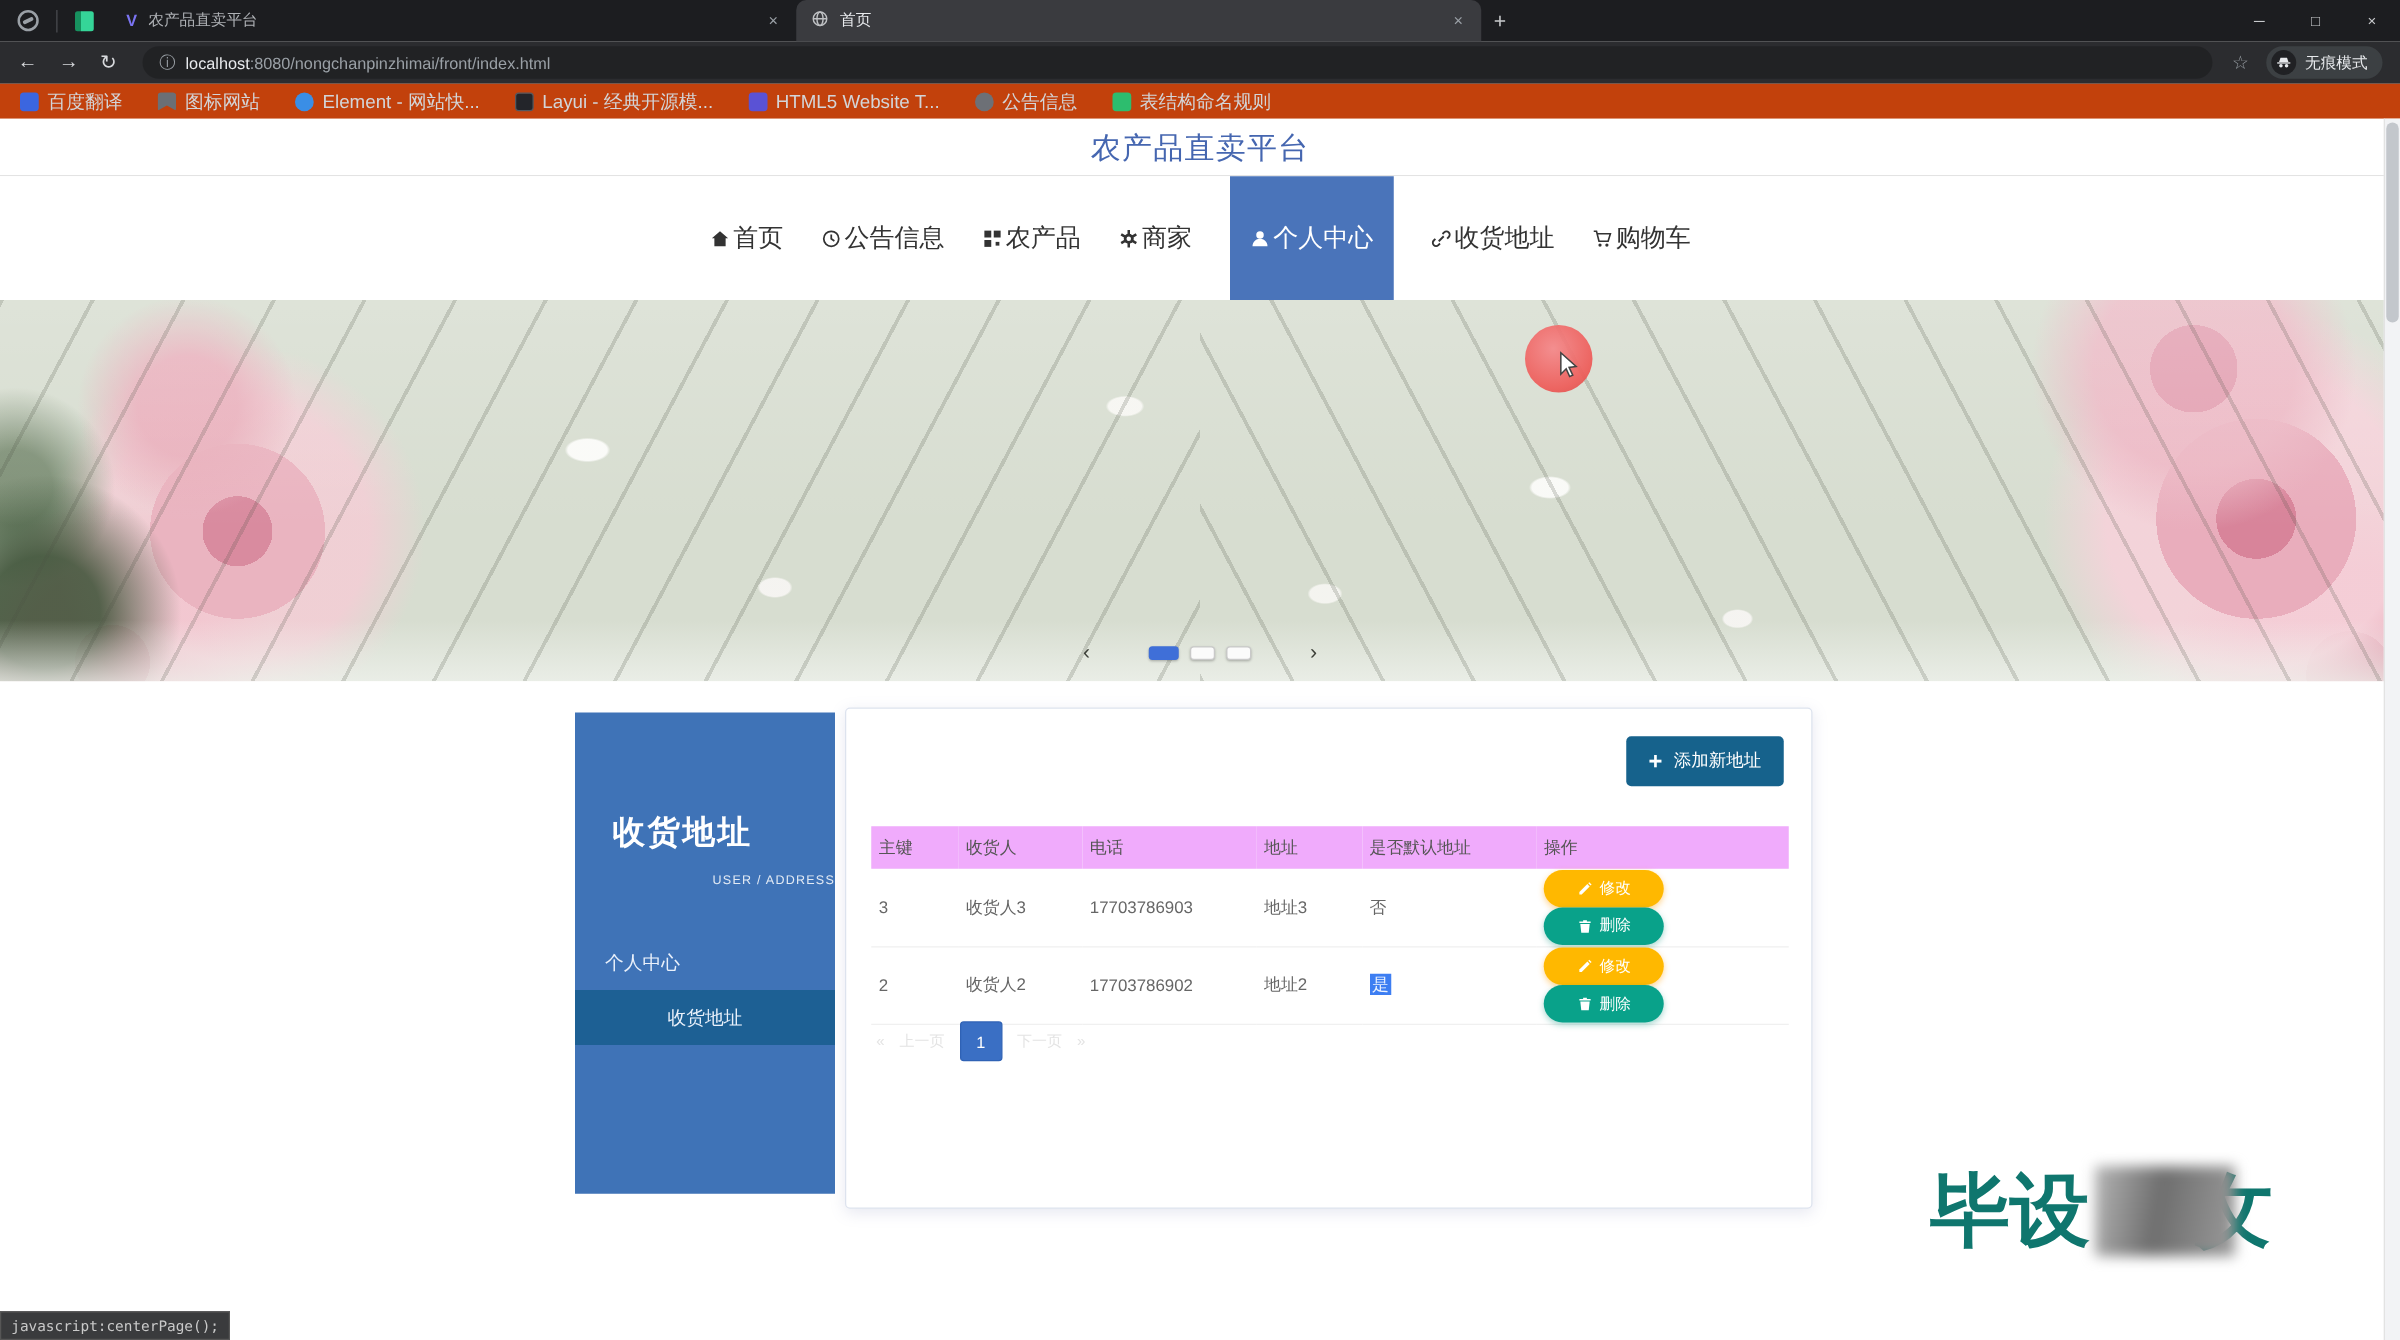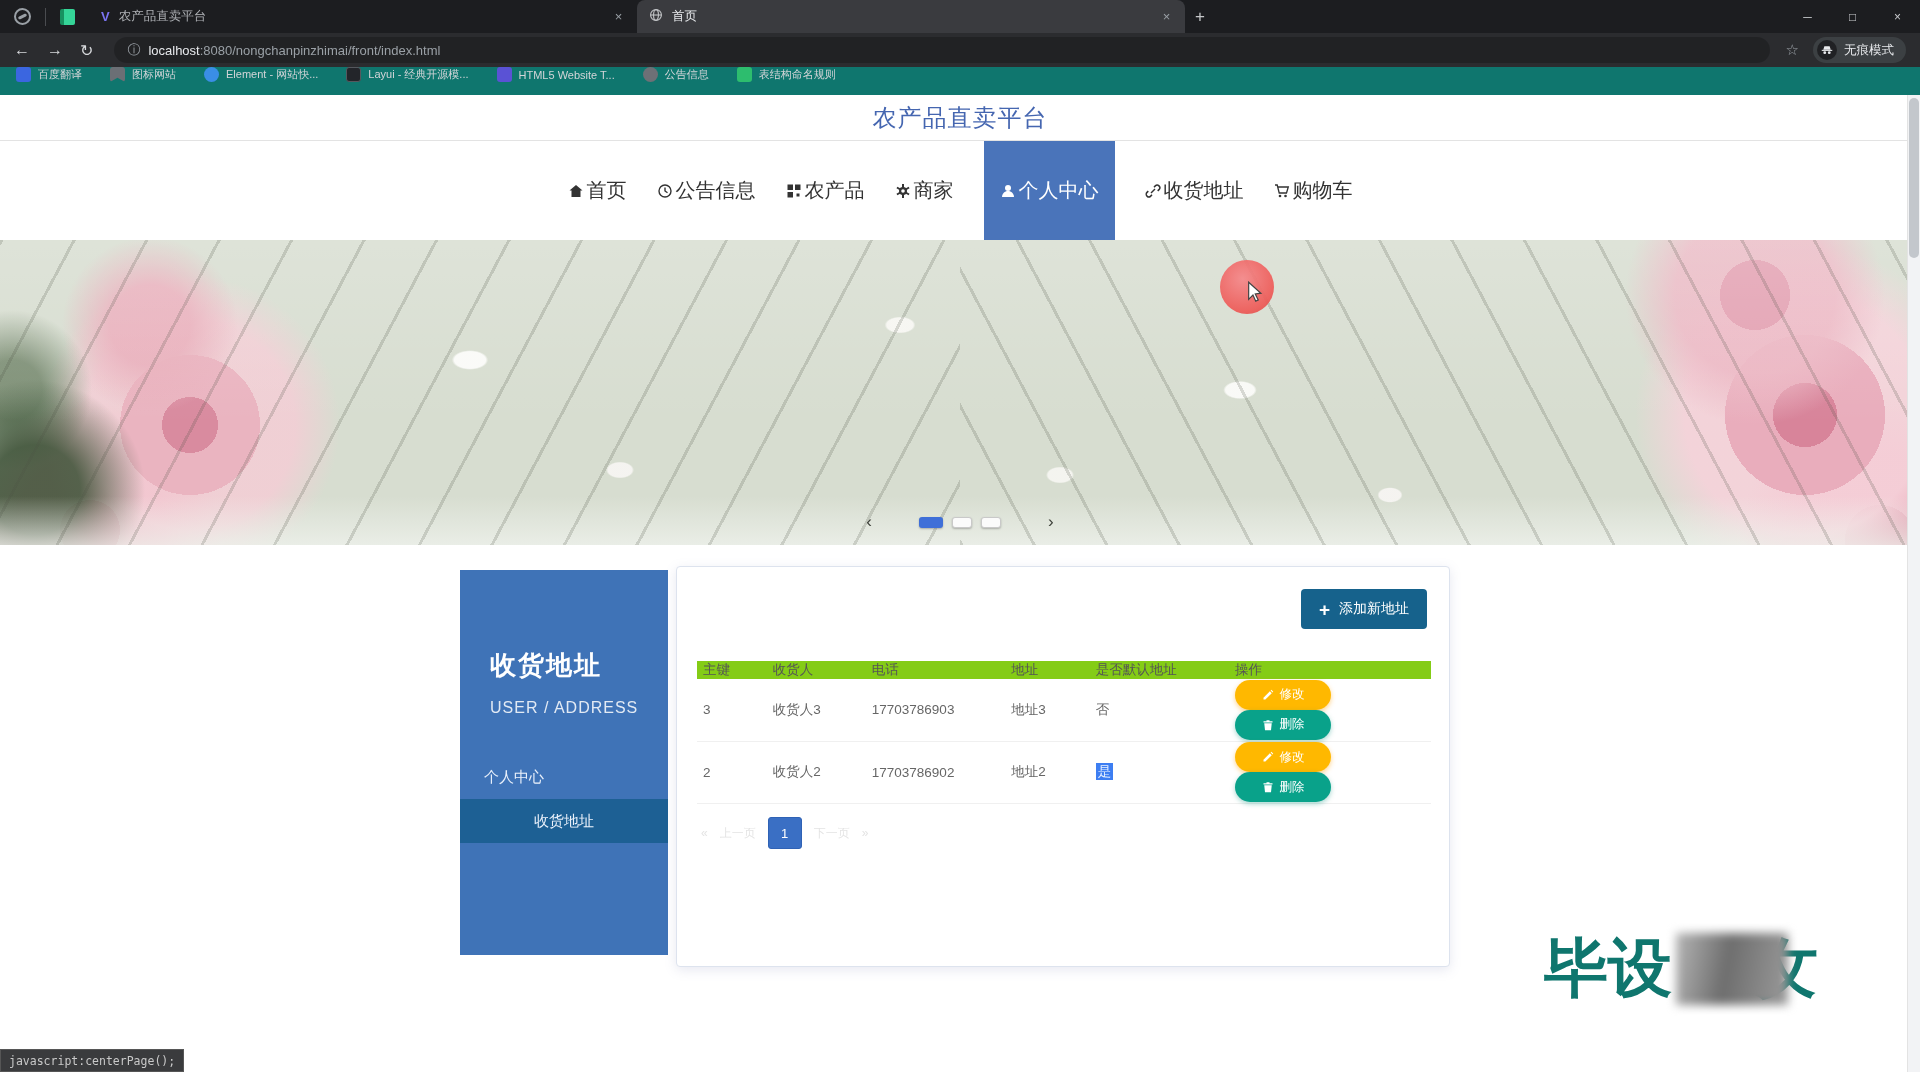--- a/index.html
+++ b/index.html
@@ -26,21 +26,21 @@
   .urlbar { height:34px; background:#2b2c2f; display:flex; align-items:center; padding:0 14px; }
   .nav-btn { font-size:16px; color:#d7d9dc; margin-right:17px; }
   .url-field { flex:1; height:26px; margin:0 16px 0 4px; background:rgba(0,0,0,.22); border-radius:13px; display:flex; align-items:center; gap:8px; padding:0 13px; }
   .info-ico { color:#9aa0a6; font-size:13px; }
   .url-text { font-size:13px; color:#9aa0a6; white-space:nowrap; }
   .url-text .host { color:#e8eaed; }
   .star-ico { color:#9aa0a6; font-size:15px; margin-right:14px; }
   .incog { display:flex; align-items:center; gap:7px; background:#3c4043; border-radius:14px; padding:3px 12px 3px 4px; color:#e8eaed; font-size:12.5px; }
   .incog-avatar { width:20px; height:20px; border-radius:50%; background:#202124; display:flex; align-items:center; justify-content:center; }
 
-  .bookmarks { height:28px; background:#0f766e; display:flex; align-items:flex-start; gap:28px; padding:0 16px; font-size:11px; color:#d3d5d8; }
+  .bookmarks { height:28px; background:#c2410c; display:flex; align-items:center; gap:28px; padding:0 16px; font-size:15px; color:#d3d5d8; }
   .bm { display:flex; align-items:center; gap:7px; white-space:nowrap; }
   .bm-ico { width:15px; height:15px; border-radius:3px; }
   .bm:nth-child(1) .bm-ico { background:#3b66e0; }
   .bm:nth-child(2) .bm-ico { background:#6b6f75; clip-path:polygon(0 0,100% 0,100% 100%,50% 72%,0 100%); }
   .bm:nth-child(3) .bm-ico { background:#3a8ee6; border-radius:50%; }
   .bm:nth-child(4) .bm-ico { background:#23252a; border:1px solid #55585e; }
   .bm:nth-child(5) .bm-ico { background:#5a52d5; }
   .bm:nth-child(6) .bm-ico { background:#6d7076; border-radius:50%; }
   .bm:nth-child(7) .bm-ico { background:#2dbd6e; }
 
@@ -84,35 +84,35 @@
   .carousel { position:absolute; left:0; right:0; top:272px; display:flex; align-items:center; justify-content:center; gap:9px; z-index:5; }
   .car-arrow { color:#3c3f38; font-size:17px; margin:0 38px; }
   .dot { height:11px; border-radius:3px; box-shadow:0 1px 2px rgba(0,0,0,.25); }
   .dot.active { width:24px; background:#3f6fd8; }
   .dot.idle { width:20px; background:#fbfbfb; border:1px solid #c9c9c9; }
 
   
   .content { position:relative; height:527px; background:#fff; }
   .sidebar { position:absolute; left:460px; top:25px; width:208px; height:385px; background:#3f73b7; color:#fff; }
   .sb-title { margin:78px 0 0 30px; font-size:26px; font-weight:bold; letter-spacing:2px; }
-  .sb-sub { margin:16px 0 0 30px; font-size:16px; letter-spacing:1px; color:rgba(255,255,255,.85); }
+  .sb-sub { margin:16px 0 0 30px; font-size:10px; letter-spacing:1px; color:rgba(255,255,255,.85);text-align:right; }
   .sb-menu { margin-top:38px; }
   .sb-item { height:44px; display:flex; align-items:center; padding-left:24px; font-size:15px; color:#eaf1fb; }
   .sb-item.active { background:#1d6094; justify-content:center; padding-left:0; }
 
   .card { position:absolute; left:676px; top:21px; width:774px; height:401px; background:#fff;
     border:1px solid #dde3ee; border-radius:4px; box-shadow:0 3px 12px rgba(120,130,180,.18); }
   .add-btn { position:absolute; right:22px; top:22px; height:40px; padding:0 18px; background:#16628c; color:#fff;
     border:none; border-radius:4px; font-size:14px; display:flex; align-items:center; gap:9px; font-family:inherit; }
   .add-plus { font-size:19px; font-weight:bold; line-height:1; }
 
   .addr-table { position:absolute; left:20px; right:20px; top:94px; width:734px; border-collapse:collapse; table-layout:fixed; font-size:13.5px; }
   .addr-table col.c1{width:9.5%} .addr-table col.c2{width:13.5%} .addr-table col.c3{width:19%}
   .addr-table col.c4{width:11.5%} .addr-table col.c5{width:19%} .addr-table col.c6{width:27.5%}
-  .addr-table th { background:#84cc16; color:#555; font-weight:normal; text-align:left; height:18px; padding-left:6px; }
+  .addr-table th { background:#f0abfc; color:#555; font-weight:normal; text-align:left; height:34px; padding-left:6px; }
   .addr-table td { height:62px; color:#666; padding-left:6px; border-bottom:1px solid #f0f0f0; }
   .sel { background:#3d7ef2; color:#eaf2ff; padding:1px 2px; }
   .btn { display:inline-flex; align-items:center; justify-content:center; gap:6px; width:96px; height:30px;
     border:none; border-radius:16px; color:#fff; font-size:12.5px; font-family:inherit; }
   .btn svg { width:12px; height:12px; }
   .btn.edit { background:#ffb800; box-shadow:0 2px 5px rgba(255,160,0,.45); margin-right:14px; }
   .btn.del { background:#09a28a; box-shadow:0 2px 5px rgba(0,140,120,.35); }
 
   .pagination { position:absolute; left:24px; top:250px; display:flex; align-items:center; gap:12px; font-size:12px; color:#e4e4e4; }
   .pg-current { width:34px; height:32px; background:#3a6fc4; border:1px solid #2f62b5; border-radius:3px;

